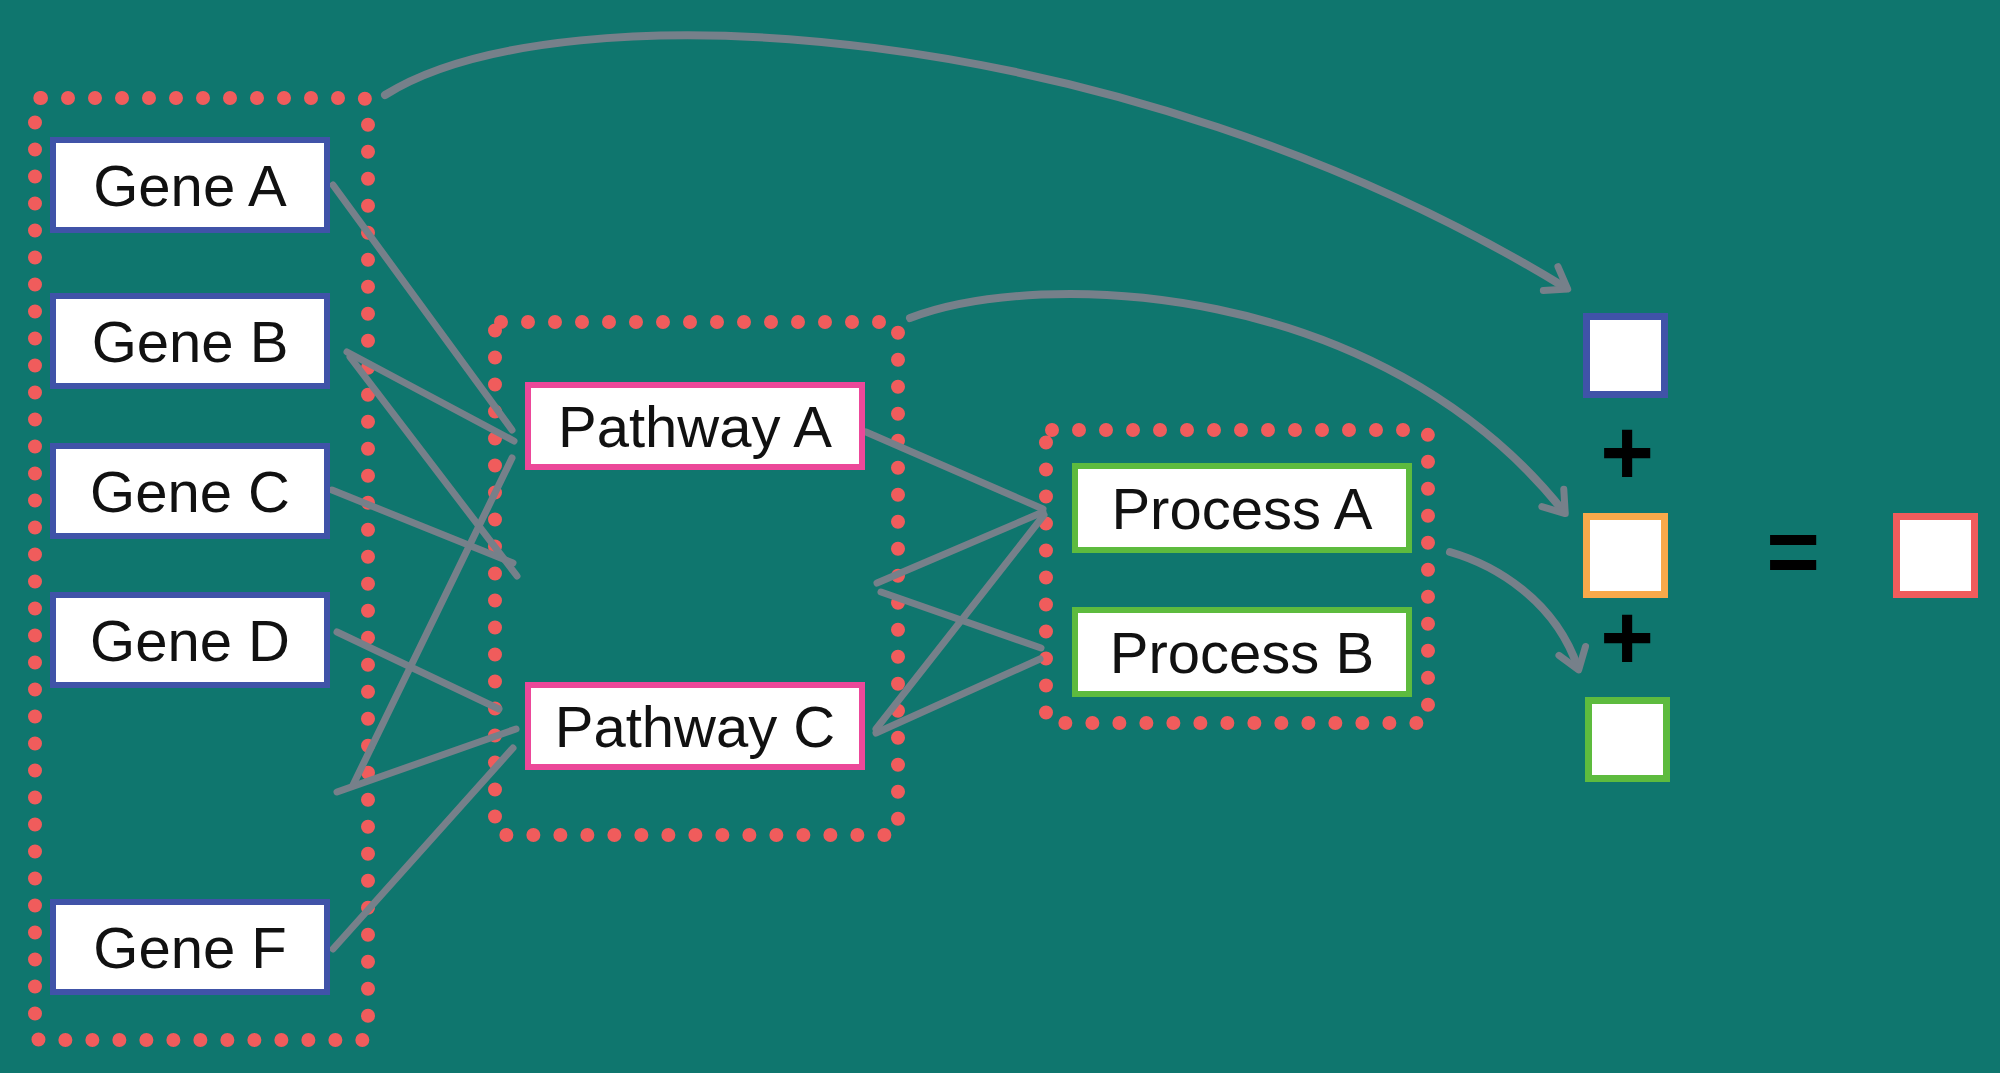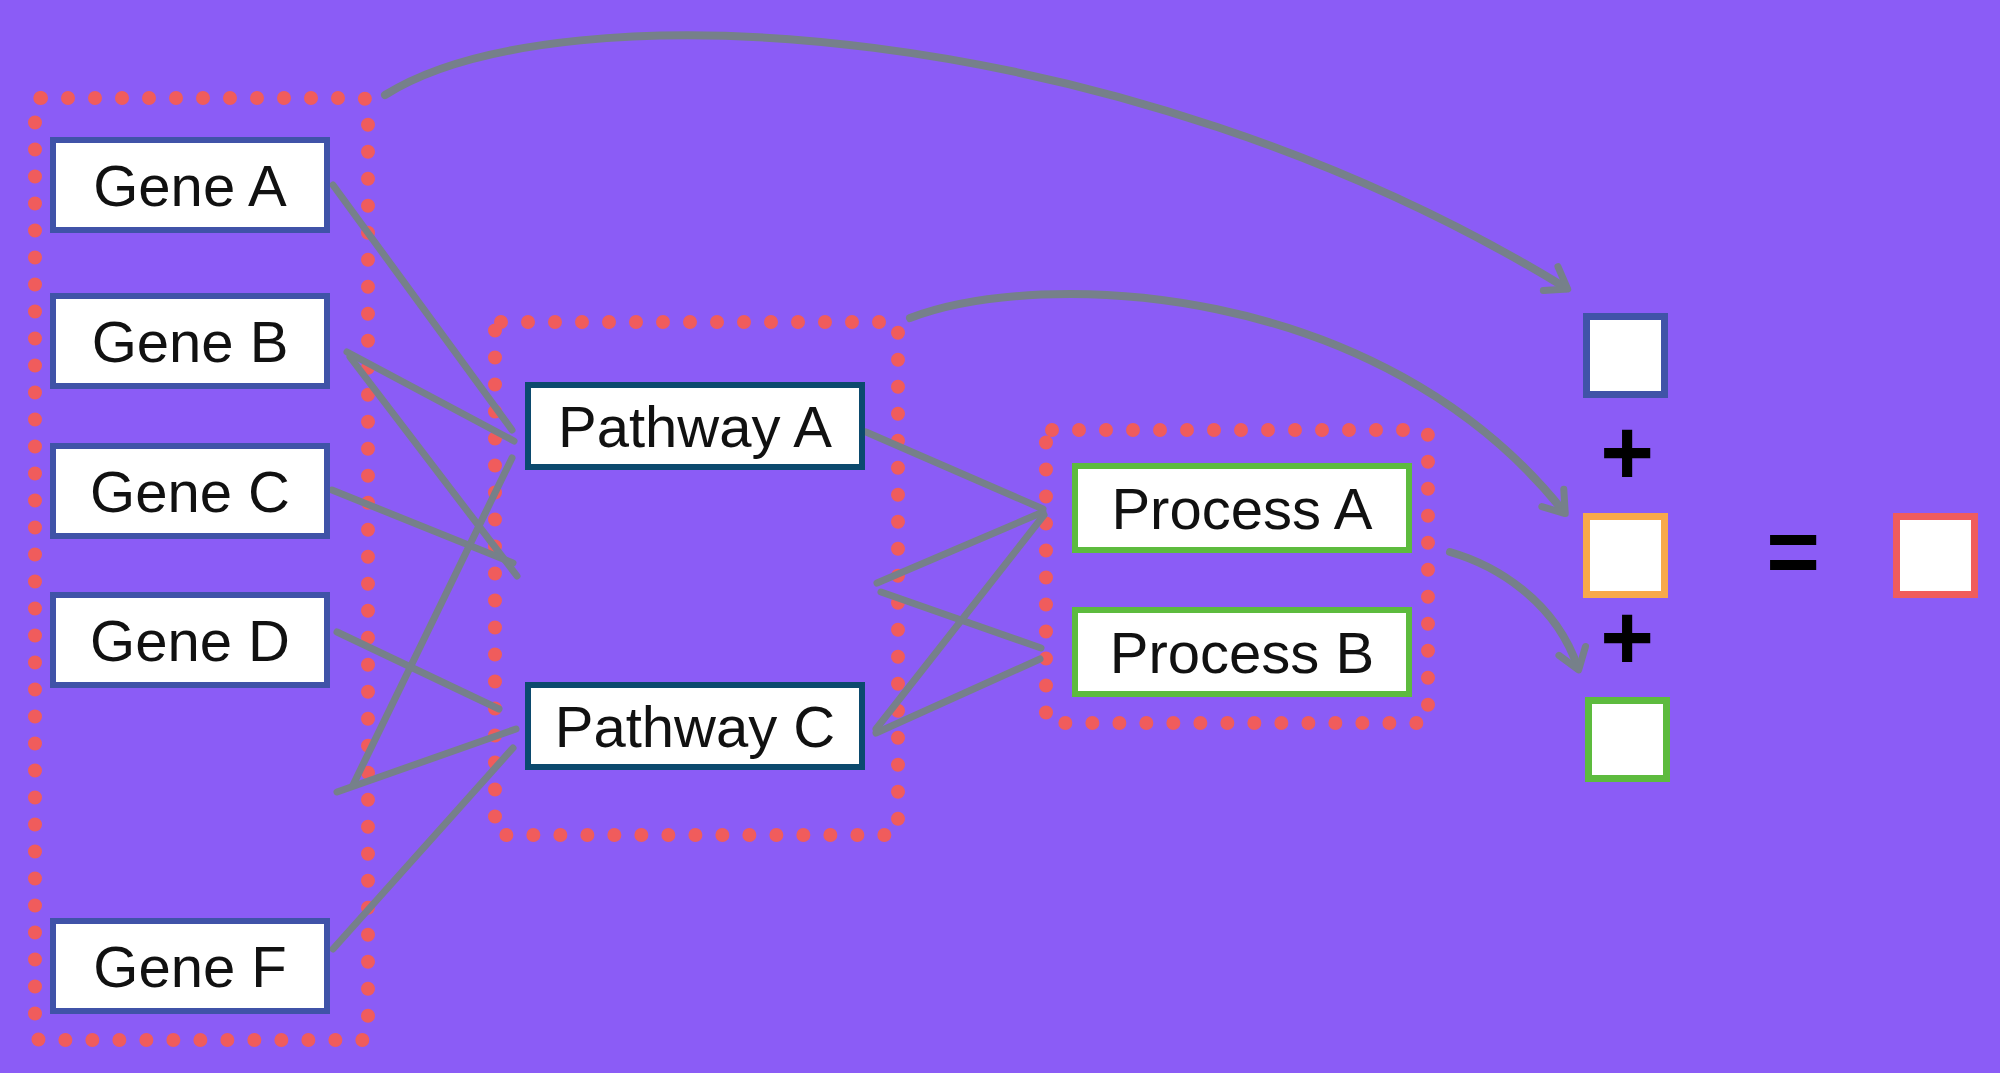--- a/index.html
+++ b/index.html
@@ -1,34 +1,34 @@
 <!DOCTYPE html>
 <html><head>
 <meta charset="utf-8">
 <style>
   html,body{margin:0;padding:0;background:#ffffff;}
   .stage{
     position:relative;
     width:2000px;height:1073px;
-    background:#8b5cf6;
+    background:#0f766e;
     font-family:"Liberation Sans", sans-serif;
     overflow:hidden;
   }
   .wires{position:absolute;left:0;top:0;width:2000px;height:1073px;}
   .node{
     position:absolute;
     box-sizing:border-box;
     background:#ffffff;
     display:flex;align-items:center;justify-content:center;
     font-size:58px;
     color:#111111;
     white-space:nowrap;
   }
   .gene-node{left:50px;width:280px;height:96px;border:6px solid #4053a8;}
-  .pathway-node{left:525px;width:340px;height:88px;border:6px solid #0c4a6e;}
+  .pathway-node{left:525px;width:340px;height:88px;border:6px solid #ec4899;}
   .process-node{left:1072px;width:340px;height:90px;border:6px solid #5dbb3e;text-align:center;}
   .sum-square{
     position:absolute;box-sizing:border-box;
     width:85px;height:85px;background:#ffffff;
   }
   .sq-blue{left:1583px;top:313px;border:7px solid #4053a8;}
   .sq-orange{left:1583px;top:513px;border:7px solid #f9a94a;}
   .sq-green{left:1585px;top:697px;border:7px solid #5dbb3e;}
   .sq-red{left:1893px;top:513px;border:7px solid #f05c5c;}
   .op{
@@ -82,21 +82,21 @@
       <path d="M385,95 C560,-15 1120,15 1566,288" marker-end="url(#arrowhead)"></path>
       <path d="M910,318 C1040,268 1380,280 1564,512" marker-end="url(#arrowhead)"></path>
       <path d="M1450,552 C1495,565 1555,600 1578,668" marker-end="url(#arrowhead)"></path>
     </g>
   </svg>
 
   <div class="node gene-node" style="top:137px">Gene A</div>
   <div class="node gene-node" style="top:293px">Gene B</div>
   <div class="node gene-node" style="top:592px">Gene D</div>
   <div class="node gene-node" style="top:443px">Gene C</div>
-  <div class="node gene-node" style="top:918px">Gene F</div>
+  <div class="node gene-node" style="top:899px">Gene F</div>
 
   <div class="node pathway-node" style="top:382px">Pathway A</div>
   <div class="node pathway-node" style="top:682px">Pathway C</div>
 
   <div class="node process-node" style="top:463px">Process A</div>
   <div class="node process-node" style="top:607px">Process B</div>
 
   <div class="sum-square sq-blue"></div>
   <div class="op op-plus-1">+</div>
   <div class="sum-square sq-orange"></div>

